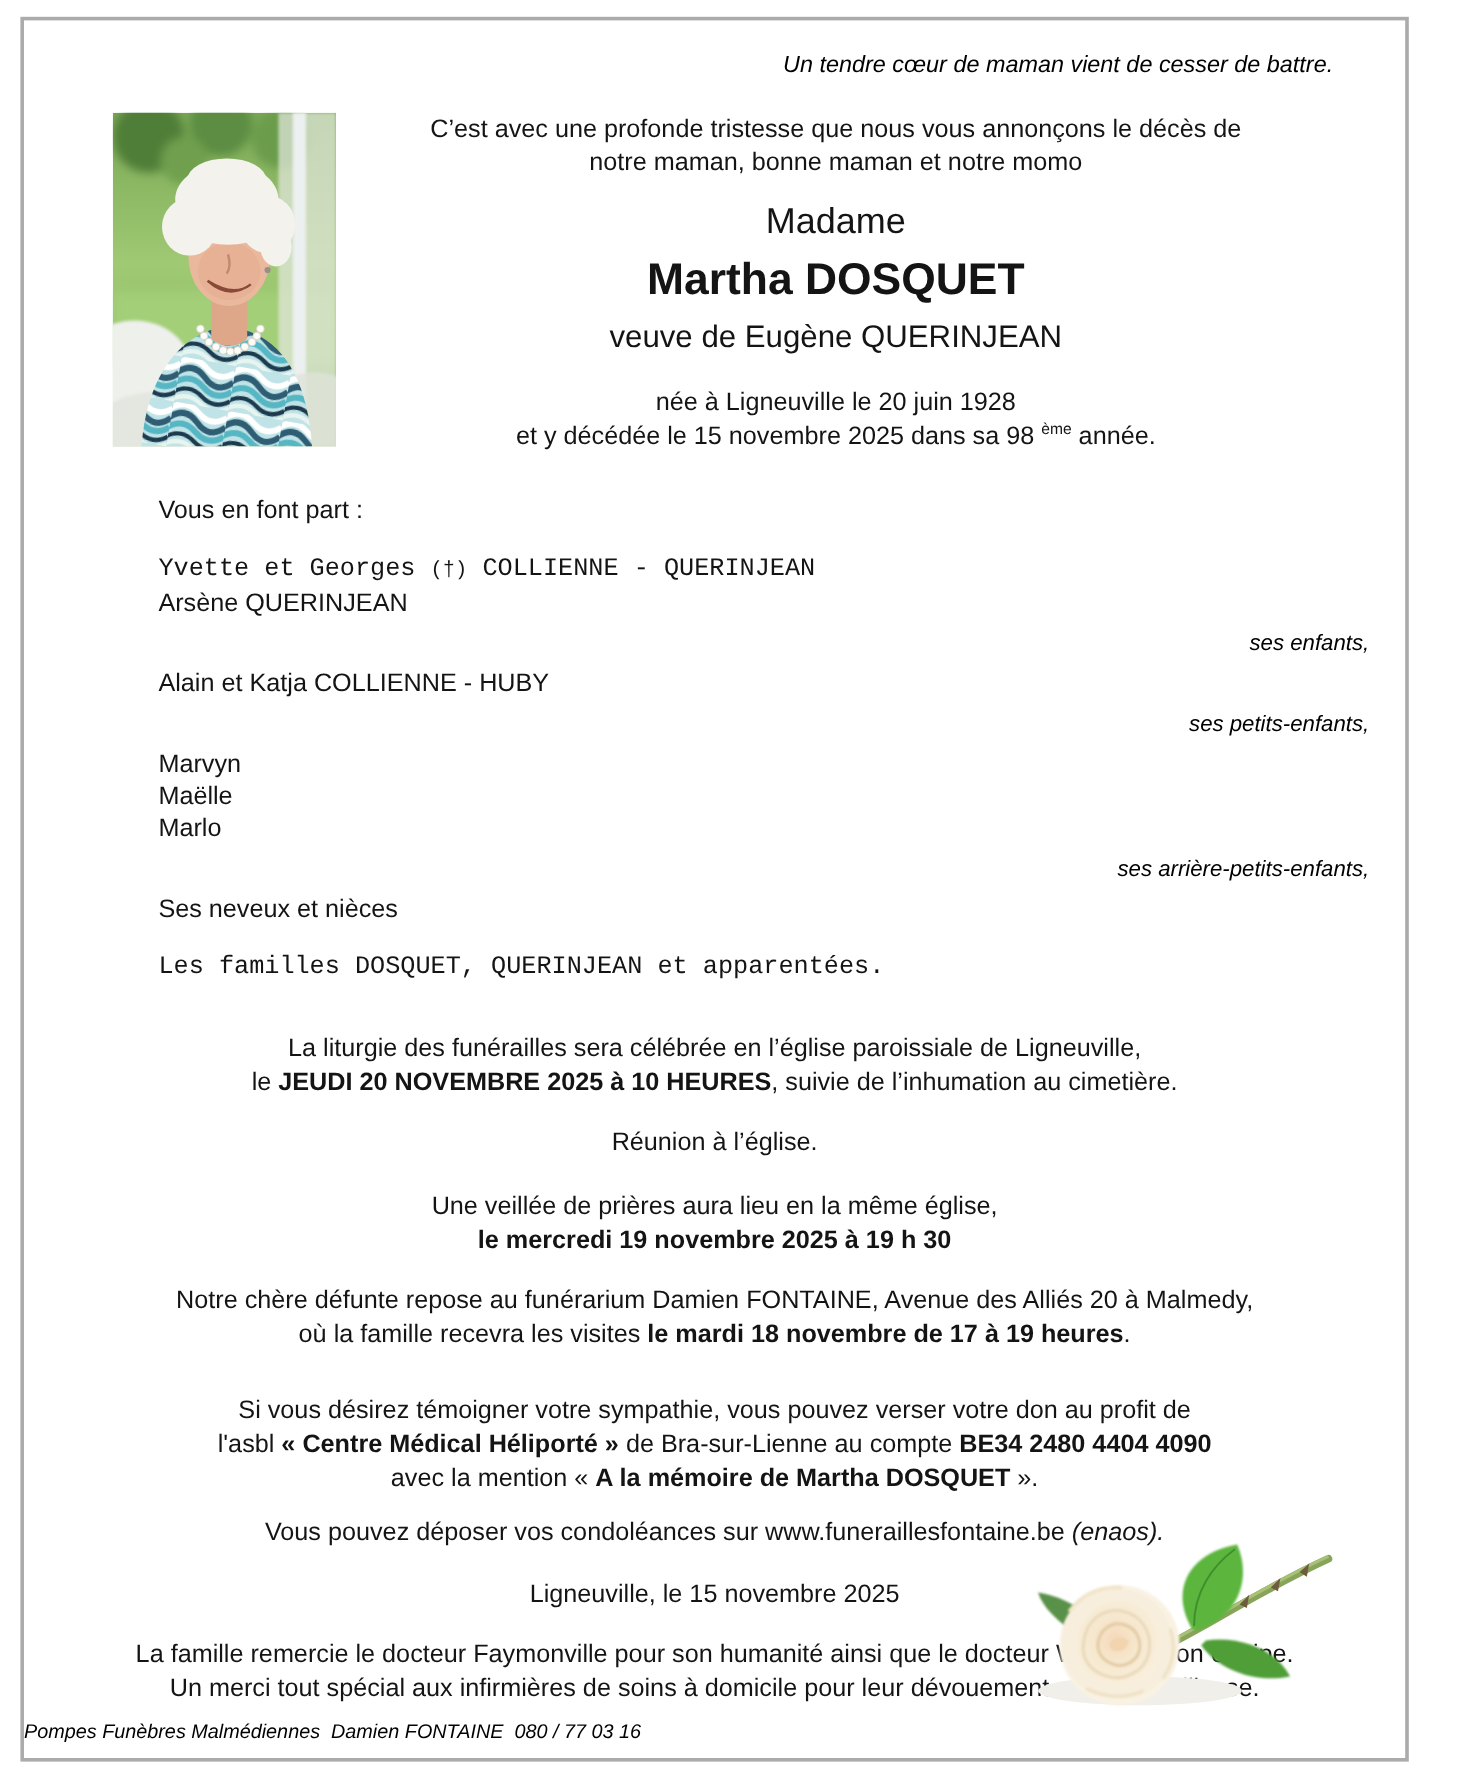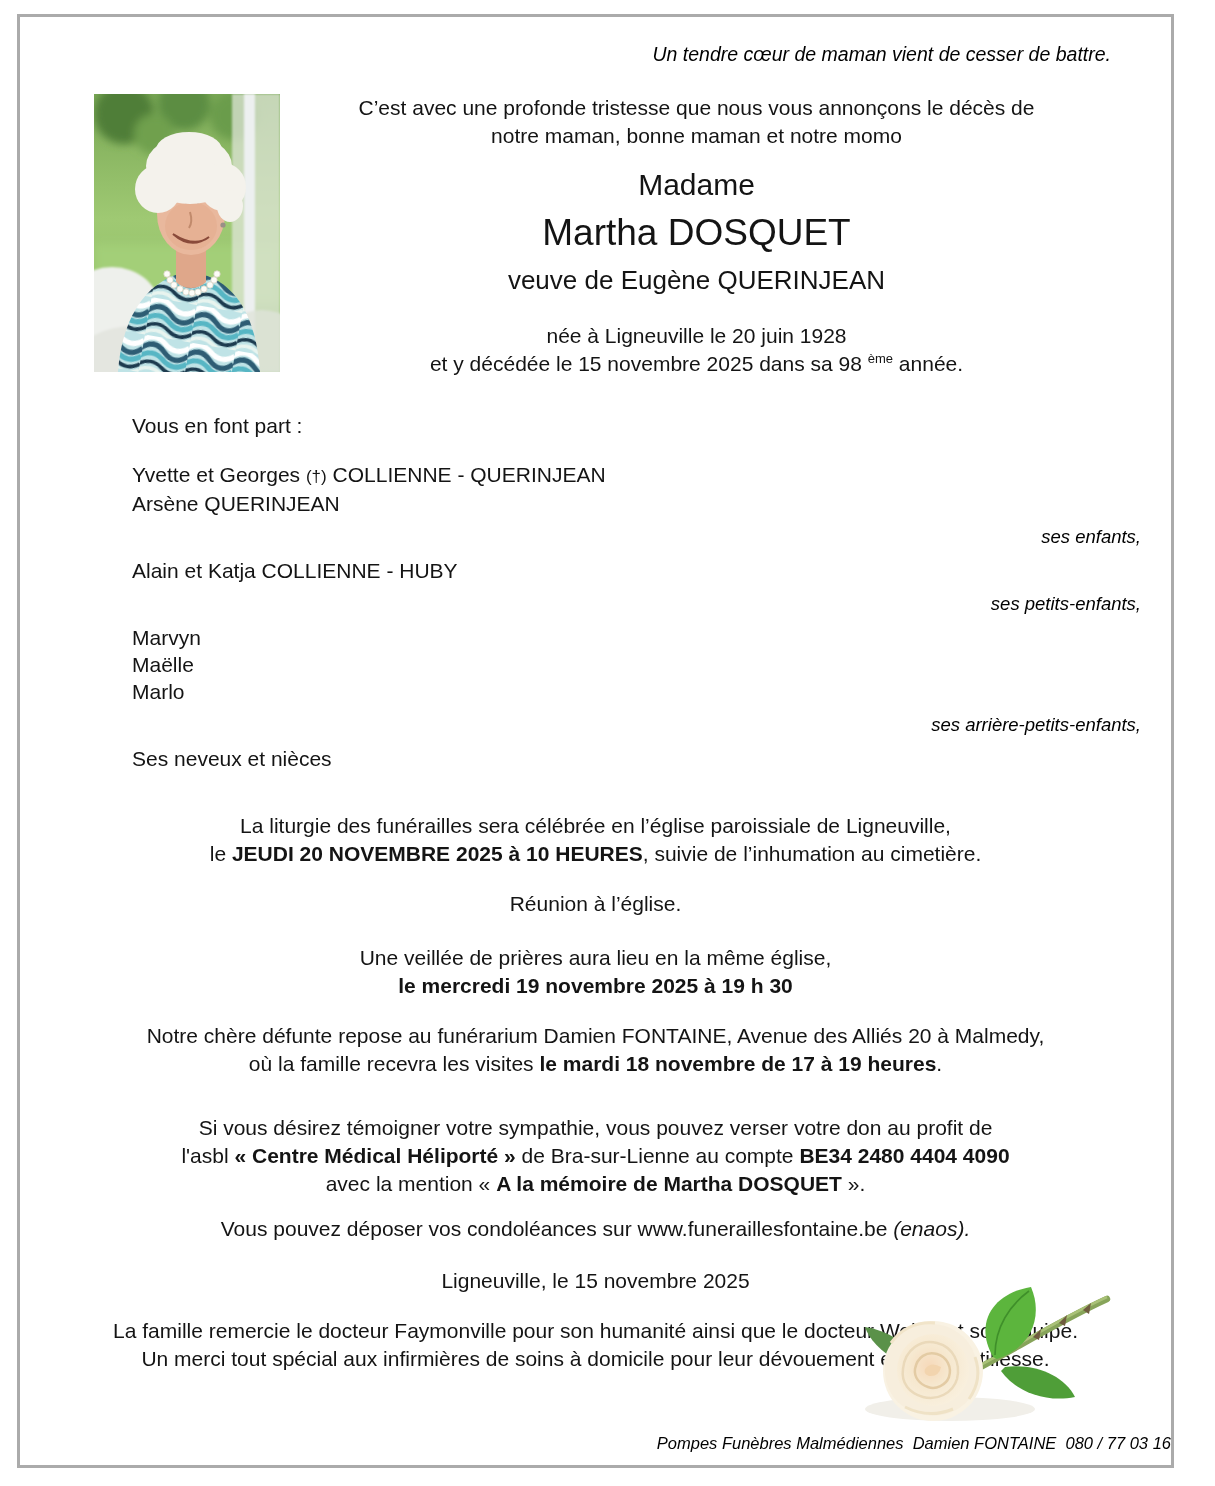--- a/index.html
+++ b/index.html
@@ -15,46 +15,46 @@
   .quote{
     margin:26px 60px 0 0;text-align:right;
     font-style:italic;font-size:19.5px;color:#000;
   }
   .header-row{display:flex;margin-top:28px;padding-left:74px;}
   .photo-wrap{flex:0 0 auto;width:186px;height:278px;}
   .photo-wrap svg{display:block;}
   .header-text{flex:1;text-align:center;padding-right:58px;}
   .intro{font-size:21px;line-height:28px;}
   .title-madame{font-size:30px;margin-top:18px;line-height:34px;}
-  .title-name{font-size:37px;font-weight:normal;margin-top:10px;line-height:42px;}
+  .title-name{font-size:37px;font-weight:bold;margin-top:10px;line-height:42px;}
   .title-widow{font-size:26px;margin-top:10px;line-height:32px;}
   .birth{font-size:21px;line-height:28px;margin-top:26px;}
   .death{font-size:21px;line-height:28px;}
   .death sup{font-size:13px;vertical-align:super;line-height:0;}
   .family{padding:34px 30px 0 80px;font-size:21px;line-height:27px;margin-left:32px;}
-  .family .gap-s{margin-top:22px;}
+  .family .gap-s{margin-top:22px;font-family:Liberation Mono, monospace;}
   .side-label{
     text-align:right;font-style:italic;font-size:18.5px;color:#000;
     margin-top:9px;margin-bottom:9px;line-height:22px;
   }
   .dagger{font-size:17px;}
   .centered{text-align:center;font-size:21px;line-height:28px;}
   .p-liturgy{margin-top:40px;}
   .p-meeting{margin-top:22px;}
   .p-vigil{margin-top:26px;}
   .p-repose{margin-top:22px;}
   .p-donation{margin-top:36px;}
   .p-condolences{margin-top:17px;}
   .p-dateline{margin-top:24px;}
   .p-thanks{margin-top:22px;padding:0 20px;}
   .b{font-weight:bold;}
   .it{font-style:italic;}
   .rose-wrap{position:absolute;right:46px;bottom:28px;width:280px;height:160px;}
   .footer{
-    position:absolute;left:0;right:0;bottom:12px;text-align:right;
+    position:absolute;left:0;right:0;bottom:12px;text-align:left;
     font-style:italic;font-size:16.5px;white-space:pre;color:#000;
   }
 </style>
 </head>
 <body>
 
 <div class="sheet">
 
   <div class="quote">Un tendre cœur de maman vient de cesser de battre.</div>
 
@@ -145,20 +145,21 @@
     <div class="gap-s"><span>Yvette et Georges </span><span class="dagger">(†)</span><span> COLLIENNE - QUERINJEAN</span></div>
     <div>Arsène QUERINJEAN</div>
     <div class="side-label">ses enfants,</div>
     <div>Alain et Katja COLLIENNE - HUBY</div>
     <div class="side-label">ses petits-enfants,</div>
     <div>Marvyn</div>
     <div>Maëlle</div>
     <div>Marlo</div>
     <div class="side-label">ses arrière-petits-enfants,</div>
     <div>Ses neveux et nièces</div>
+    <div class="gap-s">Les familles DOSQUET, QUERINJEAN et apparentées.</div>
   </div>
 
   <div class="centered p-liturgy">
     <div>La liturgie des funérailles sera célébrée en l’église paroissiale de Ligneuville,</div>
     <div><span>le </span><span class="b">JEUDI 20 NOVEMBRE 2025 à 10 HEURES</span><span>, suivie de l’inhumation au cimetière.</span></div>
   </div>
 
   <div class="centered p-meeting">Réunion à l’église.</div>
 
   <div class="centered p-vigil">

